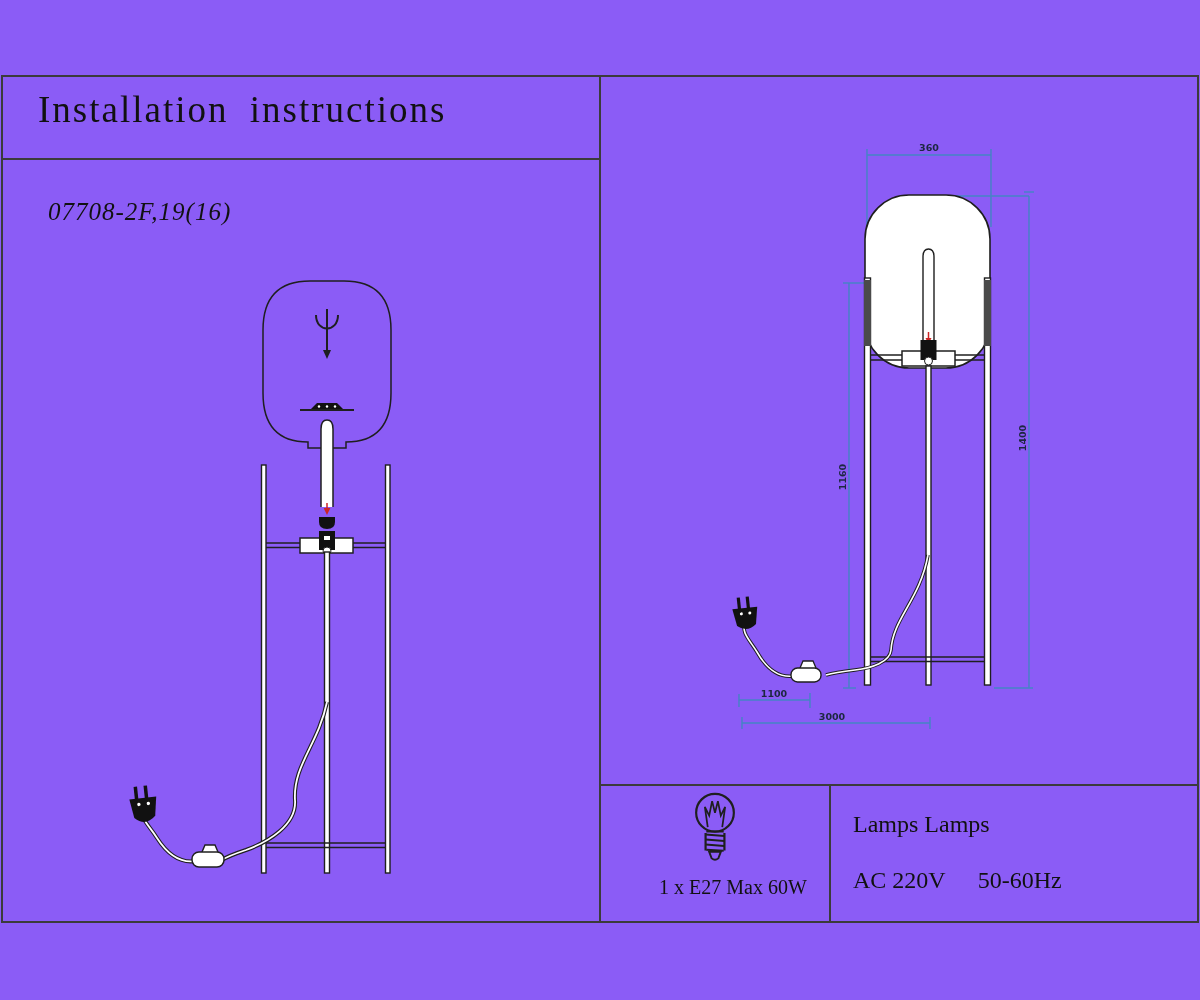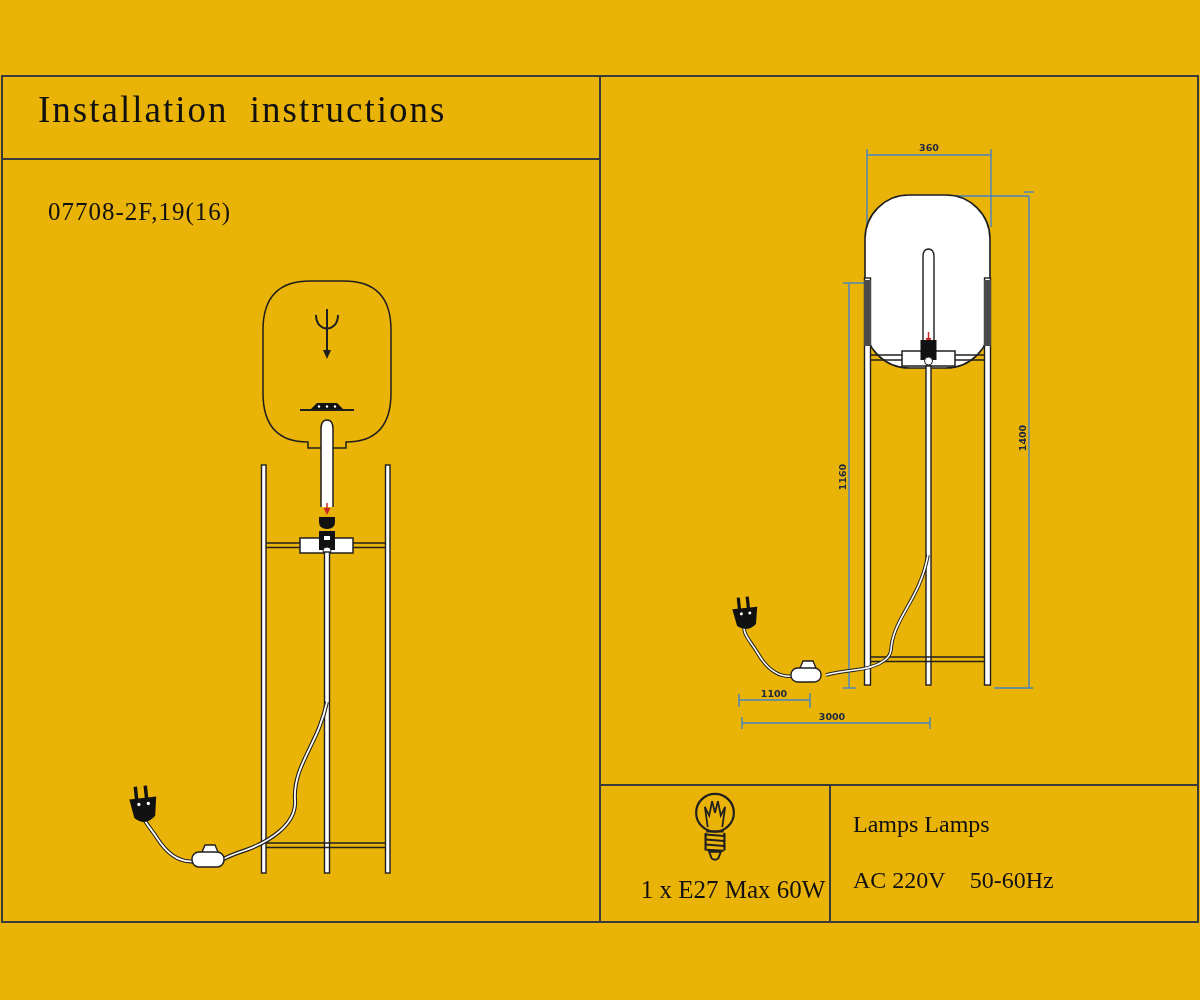--- a/index.html
+++ b/index.html
@@ -1,36 +1,36 @@
 <!DOCTYPE html>
 <html><head>
 <meta charset="utf-8">
 <style>
   html,body{margin:0;padding:0;background:#ffffff;}
-  .page{position:relative;width:1200px;height:1000px;background:#eab308;overflow:hidden;
+  .page{position:relative;width:1200px;height:1000px;background:#8b5cf6;overflow:hidden;
         font-family:"Liberation Serif", serif;color:#1a1a1a;}
   
   .doc-frame{position:absolute;left:1px;top:75px;width:1194px;height:844px;border:2px solid #3b3b3b;}
   .title-sep{position:absolute;left:1px;top:158px;width:599px;height:0;border-top:2px solid #3b3b3b;}
   .v-div-main{position:absolute;left:599px;top:75px;width:0;height:846px;border-left:2px solid #3b3b3b;}
   .h-div-right{position:absolute;left:599px;top:784px;width:598px;height:0;border-top:2px solid #3b3b3b;}
   .v-div-spec{position:absolute;left:829px;top:784px;width:0;height:137px;border-left:2px solid #3b3b3b;}
 
   .title{position:absolute;left:38px;top:88px;width:560px;font-size:37px;letter-spacing:2px;
          word-spacing:10px;color:#111;}
-  .model{position:absolute;left:48px;top:198px;font-size:25px;letter-spacing:1px;color:#111;}
+  .model{position:absolute;left:48px;top:198px;font-size:25px;letter-spacing:1px;color:#111;font-style:italic;}
 
   svg{position:absolute;}
   .spec-box{position:absolute;left:601px;top:786px;width:228px;height:133px;display:flex;
             flex-direction:column;align-items:center;justify-content:flex-start;padding-top:6px;box-sizing:border-box;}
-  .spec-label{font-size:25px;color:#111;margin-top:2px;white-space:nowrap;margin-left:36px;}
+  .spec-label{font-size:20px;color:#111;margin-top:2px;white-space:nowrap;margin-left:36px;}
   .info-box{position:absolute;left:831px;top:786px;width:366px;height:133px;display:flex;
             flex-direction:column;justify-content:space-around;padding:10px 0 10px 22px;box-sizing:border-box;}
   .info-line{font-size:24px;color:#111;white-space:nowrap;}
-  .freq{margin-left:24px;}
+  .freq{margin-left:32px;}
 </style>
 </head>
 <body>
 
 <div class="page">
 
   <div class="doc-frame"></div>
   <div class="title-sep"></div>
   <div class="v-div-main"></div>
   <div class="h-div-right"></div>

